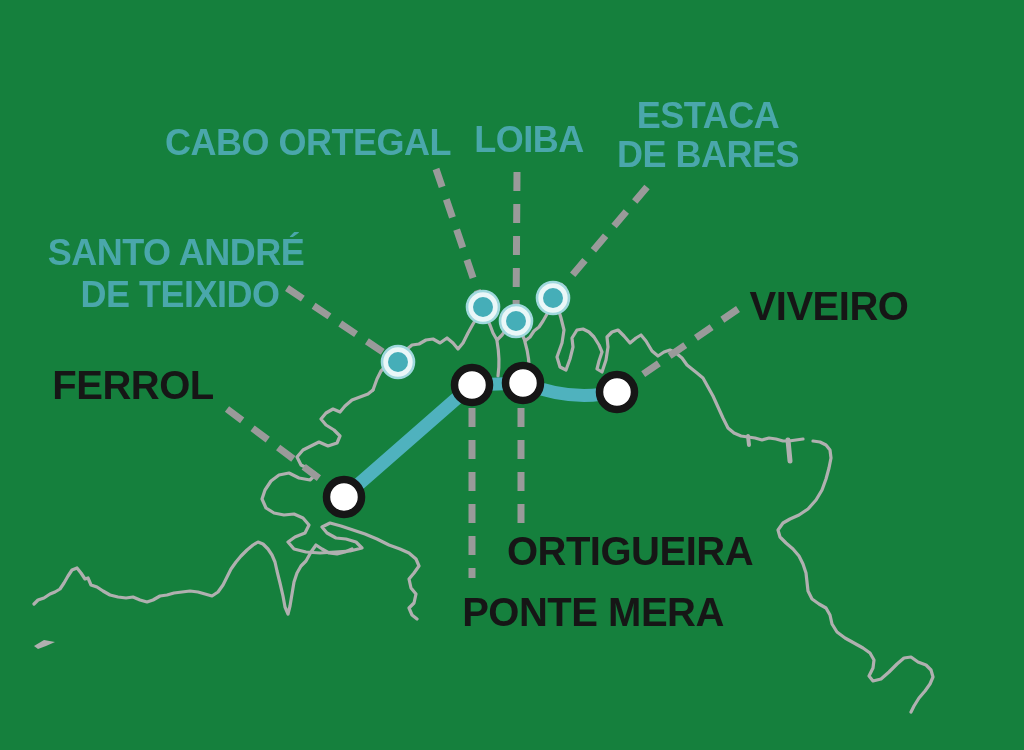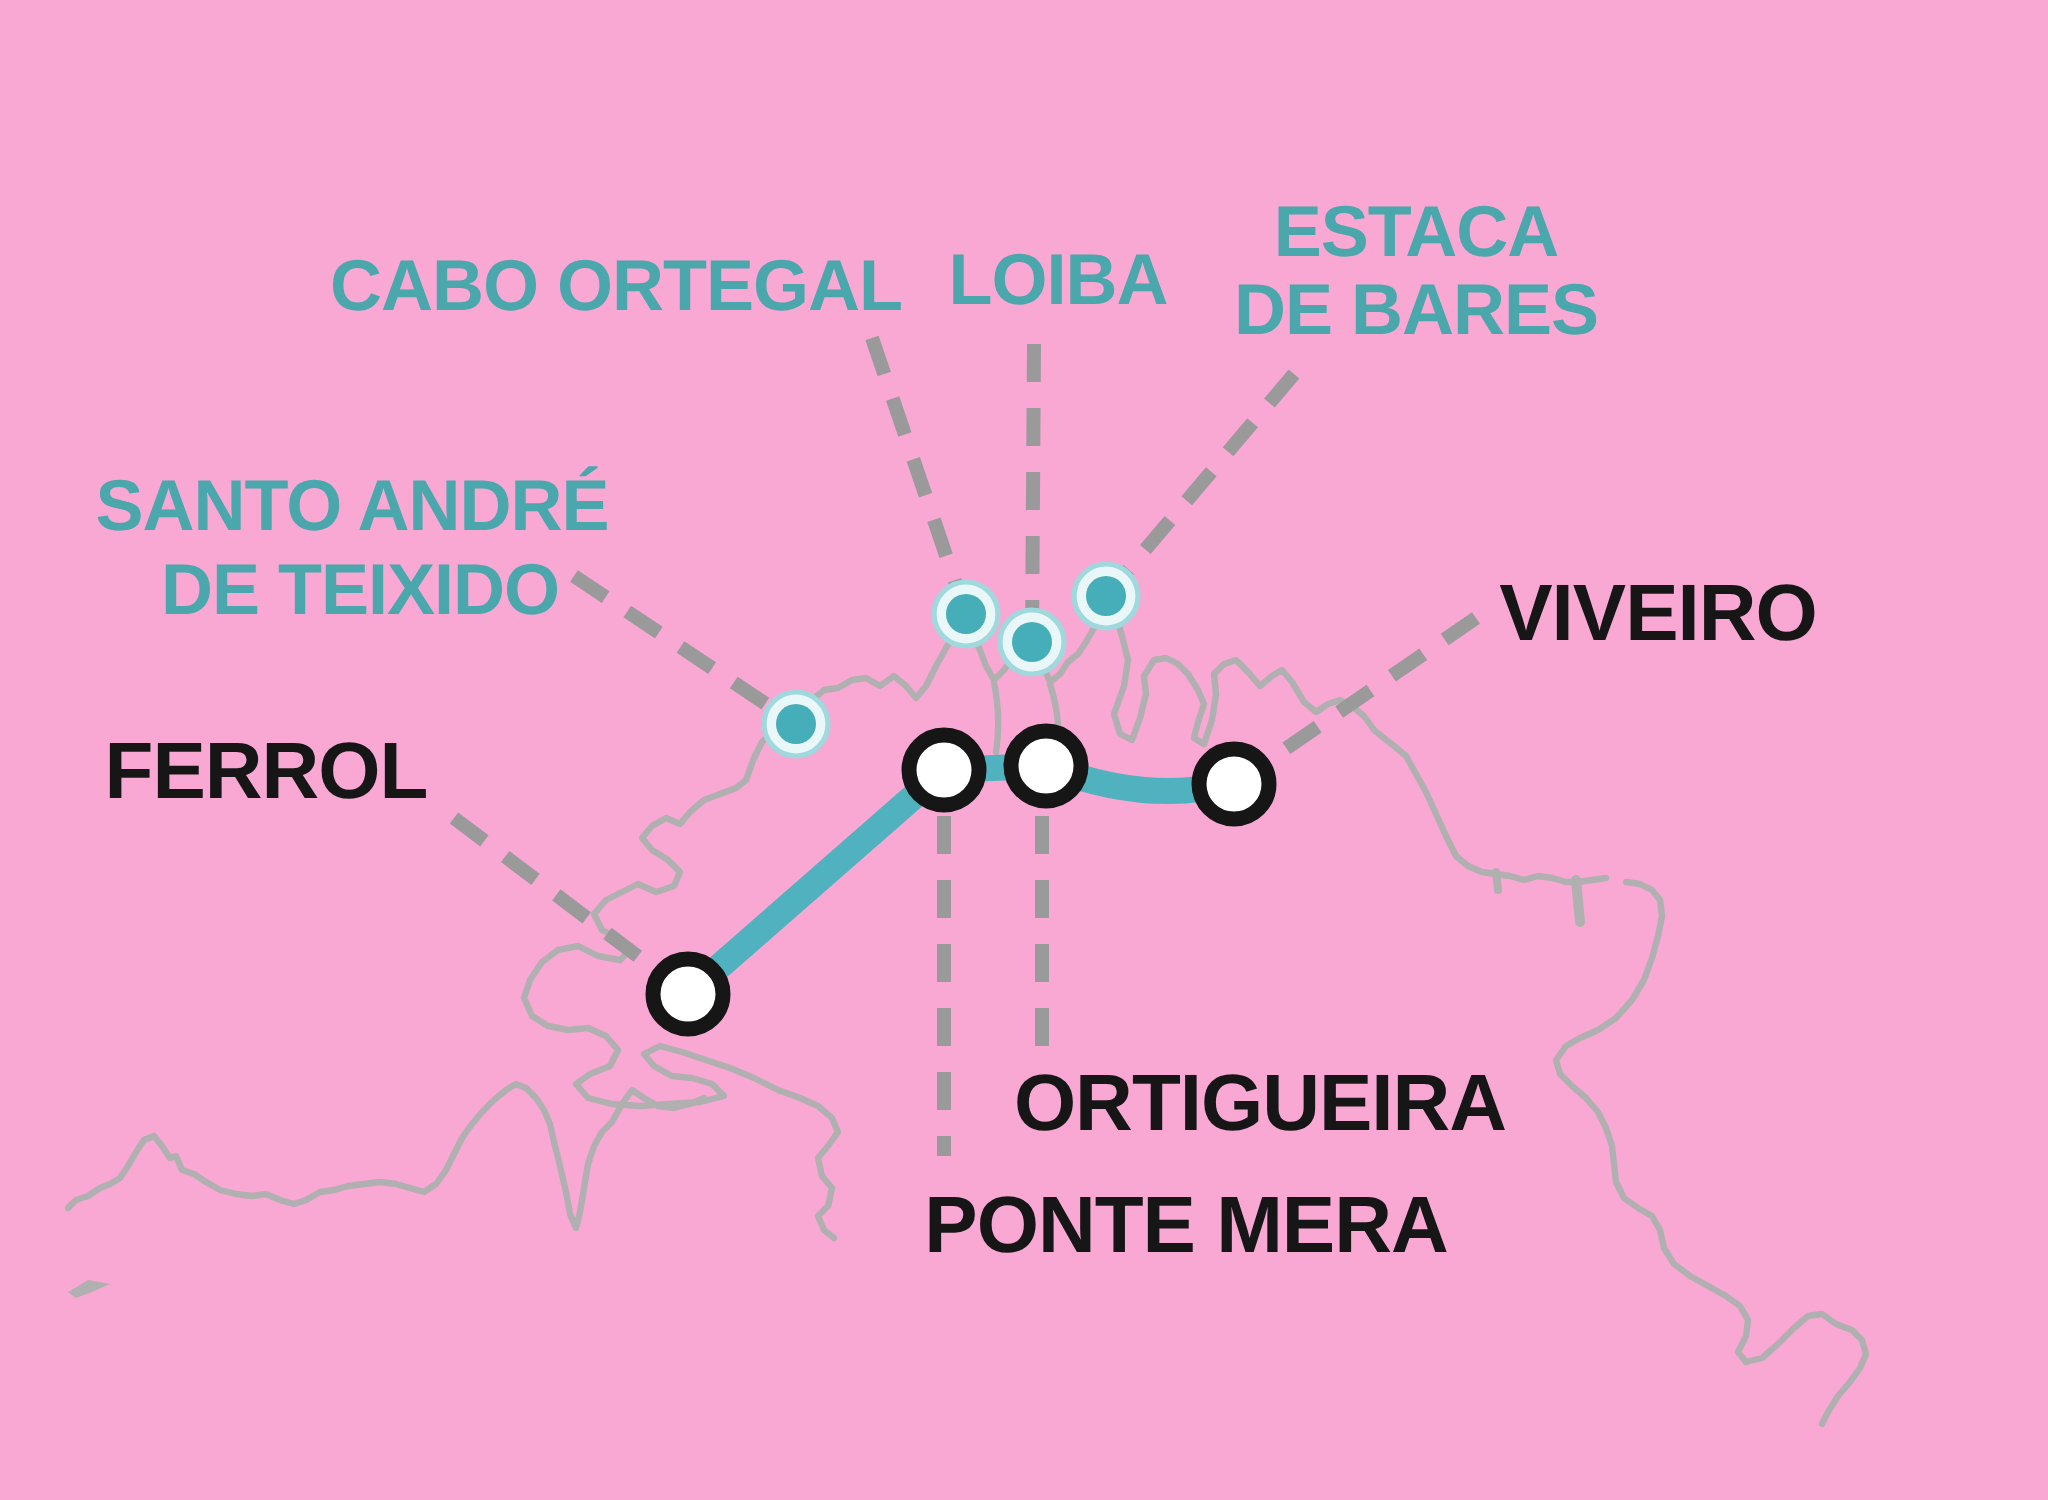--- a/index.html
+++ b/index.html
@@ -1,16 +1,16 @@
 <!DOCTYPE html>
 <html><head>
 <meta charset="utf-8">
 <style>
   html,body{margin:0;padding:0;background:#ffffff;}
-  .stage{position:relative;width:1024px;height:750px;background:#f9a8d4;overflow:hidden;
+  .stage{position:relative;width:1024px;height:750px;background:#15803d;overflow:hidden;
          font-family:"Liberation Sans", sans-serif;}
   svg text{font-family:"Liberation Sans", sans-serif;font-weight:700;}
   .sight-label{font-size:36px;letter-spacing:-0.5px;}
   .station-label{font-size:40px;letter-spacing:-0.5px;}
 </style>
 </head>
 <body>
 
 <div class="stage">
 <svg width="1024" height="750" viewBox="0 0 1024 750" xmlns="http://www.w3.org/2000/svg">

